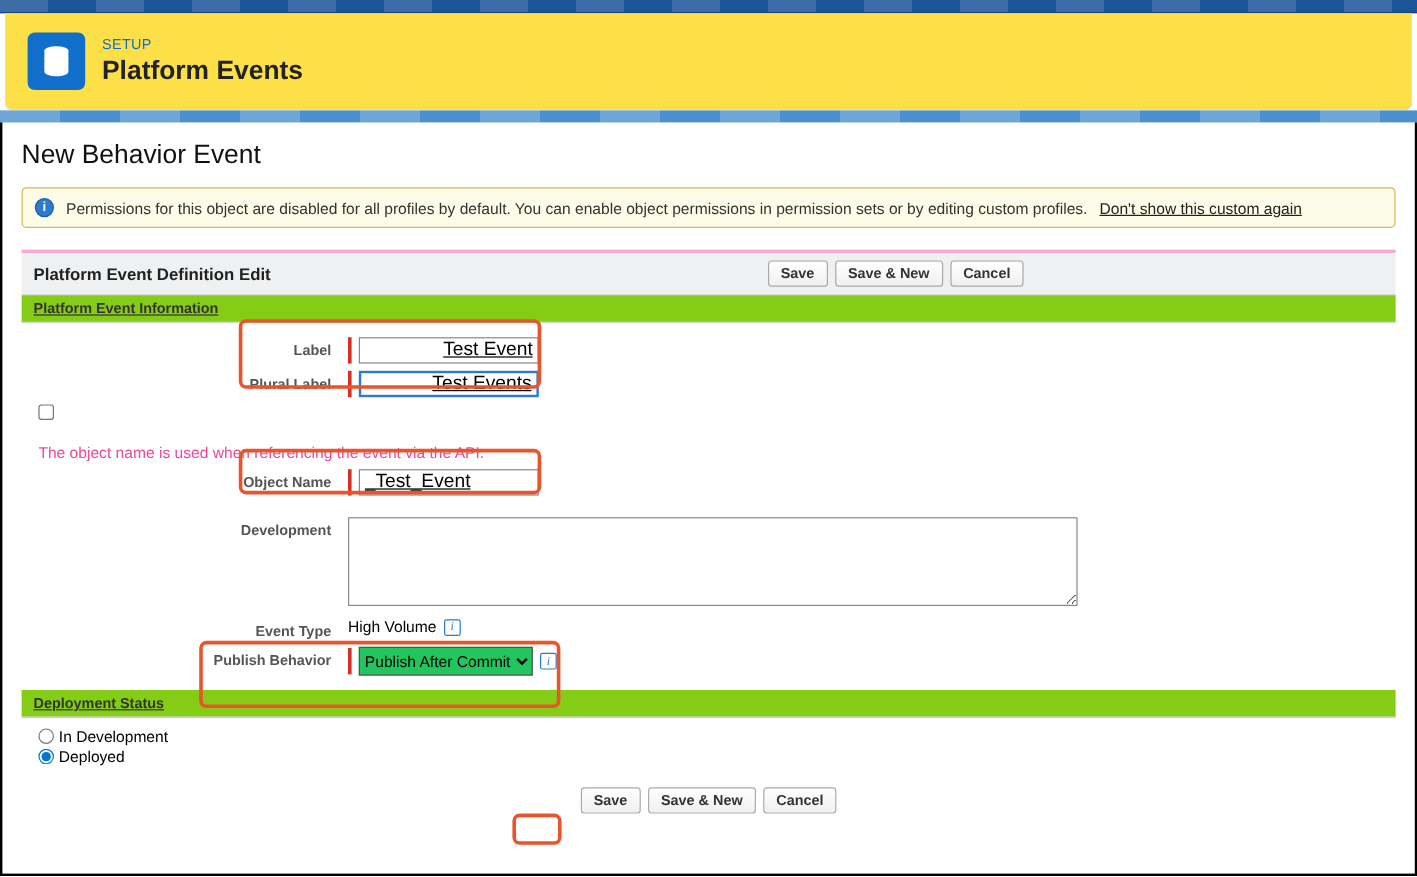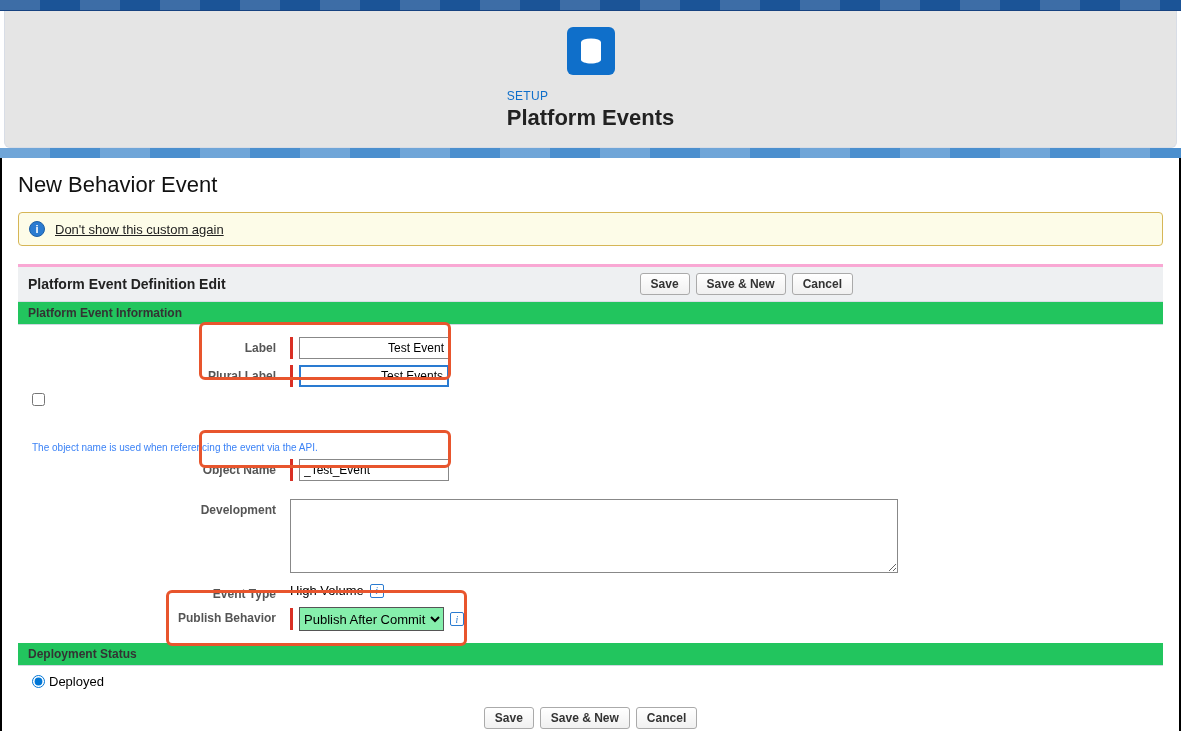--- a/index.html
+++ b/index.html
@@ -7,29 +7,28 @@
 
 .top-pattern {
   height: 11px;
   background: #1b5497;
   background-image: repeating-linear-gradient(90deg, rgba(255,255,255,0.15) 0 40px, transparent 40px 80px);
   border-bottom: 1px solid #164280;
 }
 
 .header-card {
   margin: 0 4px;
-  background: #e5e5e5;
+  background: #fde047;
   border: 1px solid #d8dde6;
   border-top: none;
   border-radius: 0 0 6px 6px;
   padding: 16px 18px;
   display: flex;
   align-items: center;
   gap: 14px;
-  flex-direction: column;
 }
 
 .header-icon {
   width: 48px; height: 48px;
   background: #0f6fca;
   border-radius: 6px;
   display: flex; align-items: center; justify-content: center;
   color: #fff;
 }
 
@@ -106,58 +105,60 @@
   border: 1px solid #aaa;
   border-radius: 3px;
   padding: 3px 10px;
   font-size: 12px;
   font-weight: 700;
   color: #333;
   cursor: pointer;
 }
 
 .sub-bar {
-  background: #22c55e;
+  background: #84cc16;
   padding: 4px 10px;
   font-size: 12px;
   font-weight: 700;
   color: #333;
   border-bottom: 1px solid #cfd7e0;
+  text-decoration: underline;
 }
 
 .form-body { padding: 12px 14px 6px 14px; }
 
 .row { display:flex; align-items:flex-start; margin-bottom: 6px; }
 .label { width: 258px; text-align: right; padding-right: 14px; font-size: 12px; color: #555; font-weight: 700; padding-top: 4px; }
 .field { display:flex; align-items:center; gap:6px; }
 
 .req-bar { width: 3px; height: 22px; background: #d93025; display:inline-block; }
 
 input[type=text] {
-  font-size: 12px; padding: 2px 4px; height: 22px;
+  font-size: 16px; padding: 2px 4px; height: 22px;
   border: 1px solid #888;
+  text-decoration: underline;
 }
 input.w150 { width: 150px; }
 input.blue { border: 2px solid #2a7bd1; }
 
 textarea {
   width: 608px; height: 74px; resize: both;
   border: 1px solid #888; font-size: 13px; padding: 4px;
 }
 
-select { font-size: 13px; height: 24px; border: 1px solid #555; background:#86efac; }
+select { font-size: 13px; height: 24px; border: 1px solid #555; background:#22c55e; }
 
 .help-i {
   width: 14px; height: 14px; font-size: 10px; font-style: italic;
   border: 1px solid #2a7bd1; color:#2a7bd1; border-radius:2px;
   display:inline-flex; align-items:center; justify-content:center;
   font-family: Georgia, serif; background:#fff; cursor:pointer;
 }
 
-.note { font-size: 10px; color: #3b82f6; margin: 24px 0 4px 14px; }
+.note { font-size: 13px; color: #ec4899; margin: 8px 0 4px 14px; }
 
 .highlight-box {
   position: absolute;
   border: 3px solid #e8552d;
   border-radius: 6px;
   pointer-events: none;
 }
 
 .bottom-buttons {
   display:flex; gap:6px; justify-content:center; padding: 14px 0 10px 0;
@@ -189,20 +190,21 @@
 
 <div class="thin-pattern"></div>
 
 <div class="page">
  <div class="page-inner">
 
   <div class="page-title">New Behavior Event</div>
 
   <div class="info-box">
     <div class="info-icon">i</div>
+    <span>Permissions for this object are disabled for all profiles by default. You can enable object permissions in permission sets or by editing custom profiles.</span>
     <a>Don't show this custom again</a>
   </div>
 
   <div class="form-area">
 
     <div class="section-bar">
       <span>Platform Event Definition Edit</span>
       <div class="buttons">
         <button class="sf">Save</button>
         <button class="sf">Save &amp; New</button>
@@ -275,20 +277,24 @@
           <span class="help-i">i</span>
         </div>
       </div>
 
     </div>
 
     <div class="sub-bar">Deployment Status</div>
 
     <div class="radio-group">
       <label>
+        <input type="radio" name="deploy" style="">
+        <span>In Development</span>
+      </label>
+      <label>
         <input type="radio" name="deploy" checked="" style="">
         <span>Deployed</span>
       </label>
     </div>
 
     <div class="bottom-buttons">
       <button class="sf">Save</button>
       <button class="sf">Save &amp; New</button>
       <button class="sf">Cancel</button>
     </div>

